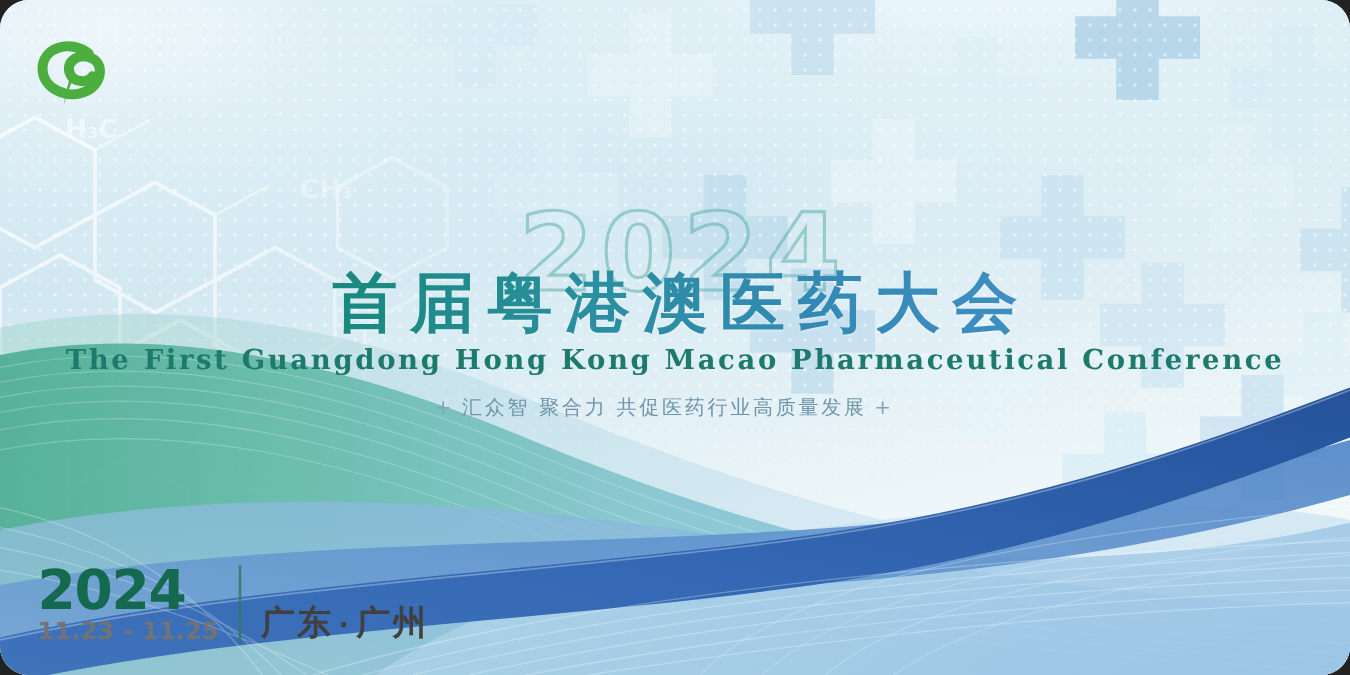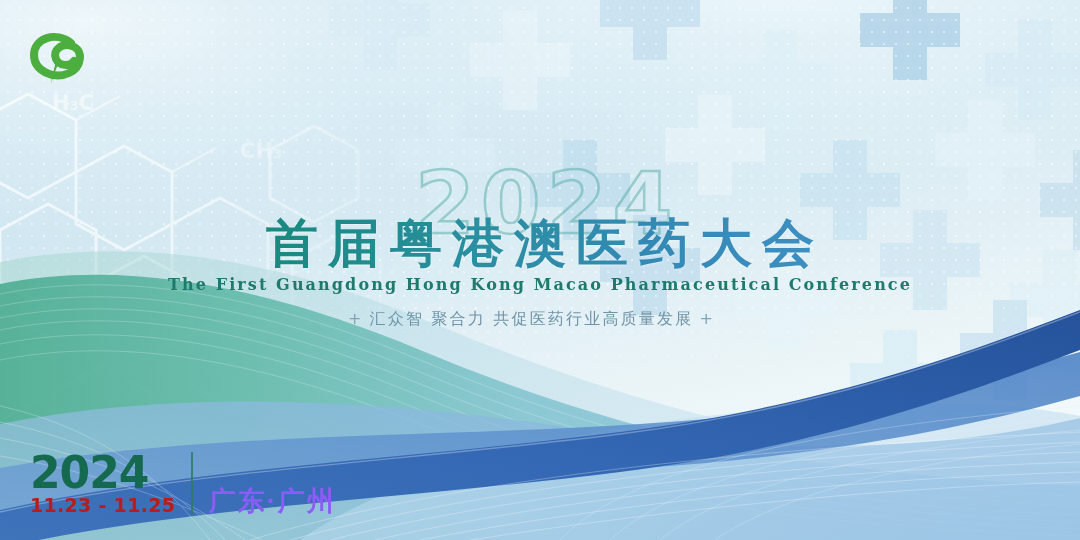--- a/index.html
+++ b/index.html
@@ -6,20 +6,21 @@
   html,body{margin:0;padding:0;background:#222;}
   *{box-sizing:border-box;}
 
   #banner{
     position:relative;
     width:1080px;height:540px;
     overflow:hidden;
     font-family:"Liberation Sans","DejaVu Sans",sans-serif;
     background:#dfeef5;
     user-select:none;
+    border-radius:23px;
   }
 
   
   .bg-base{
     position:absolute;inset:0;
     background:
       radial-gradient(120% 90% at 8% 4%, #eef7fa 0%, rgba(238,247,250,0) 45%),
       radial-gradient(90% 80% at 72% -10%, #f2fafc 0%, rgba(242,250,252,0) 55%),
       linear-gradient(168deg,#bfdcec 0%,#cbe4f0 22%,#dcedf4 48%,#eaf4f7 68%,#f4fafb 86%,#fbfdfd 100%);
   }
@@ -90,21 +91,21 @@
         #4a92c9 100%);
     -webkit-background-clip:text;
             background-clip:text;
     color:transparent;
     -webkit-text-fill-color:transparent;
     filter:drop-shadow(0 1px 1px rgba(255,255,255,.45));
   }
   .en-title{
     margin:4px 0 0 0;
     font-family:"DejaVu Serif","Liberation Serif",serif;
-    font-size:16px;font-weight:700;
+    font-size:22px;font-weight:700;
     letter-spacing:2.1px;
     color:#1d7a6d;
     white-space:nowrap;
   }
   .tagline{
     margin:15px 17px 0 0;
     font-family:"DejaVu Sans","Liberation Sans",sans-serif;
     font-size:16px;
     letter-spacing:2.2px;
     color:#6f94a8;
@@ -125,32 +126,32 @@
     text-align:left;
     padding-right:16px;
     font-family:"DejaVu Sans","Liberation Sans",sans-serif;
   }
   .info-year{
     font-size:44px;font-weight:700;line-height:.96;
     color:#15694f;letter-spacing:-1px;
   }
   .info-range{
     font-size:19px;font-weight:700;line-height:1.25;
-    color:#b91c1c;letter-spacing:.3px;text-align:right;
+    color:#737373;letter-spacing:.3px;text-align:right;
   }
   .divider{
     width:1.5px;align-self:stretch;
     background:#2d7b63;
     opacity:.85;
     margin-bottom:3px;
   }
   .info-place{
     padding-left:16px;
-    font-family:Liberation Sans, sans-serif;
-    color:#8b5cf6;
+    font-family:Liberation Mono, monospace;
+    color:#404040;
   }
   .info-city{
     font-size:27px;font-weight:700;letter-spacing:2px;line-height:1.18;
   }
   .info-venue{
     font-size:23px;font-weight:700;letter-spacing:1.5px;line-height:1.2;
     margin-top:2px;
   }
 </style>
 </head>

